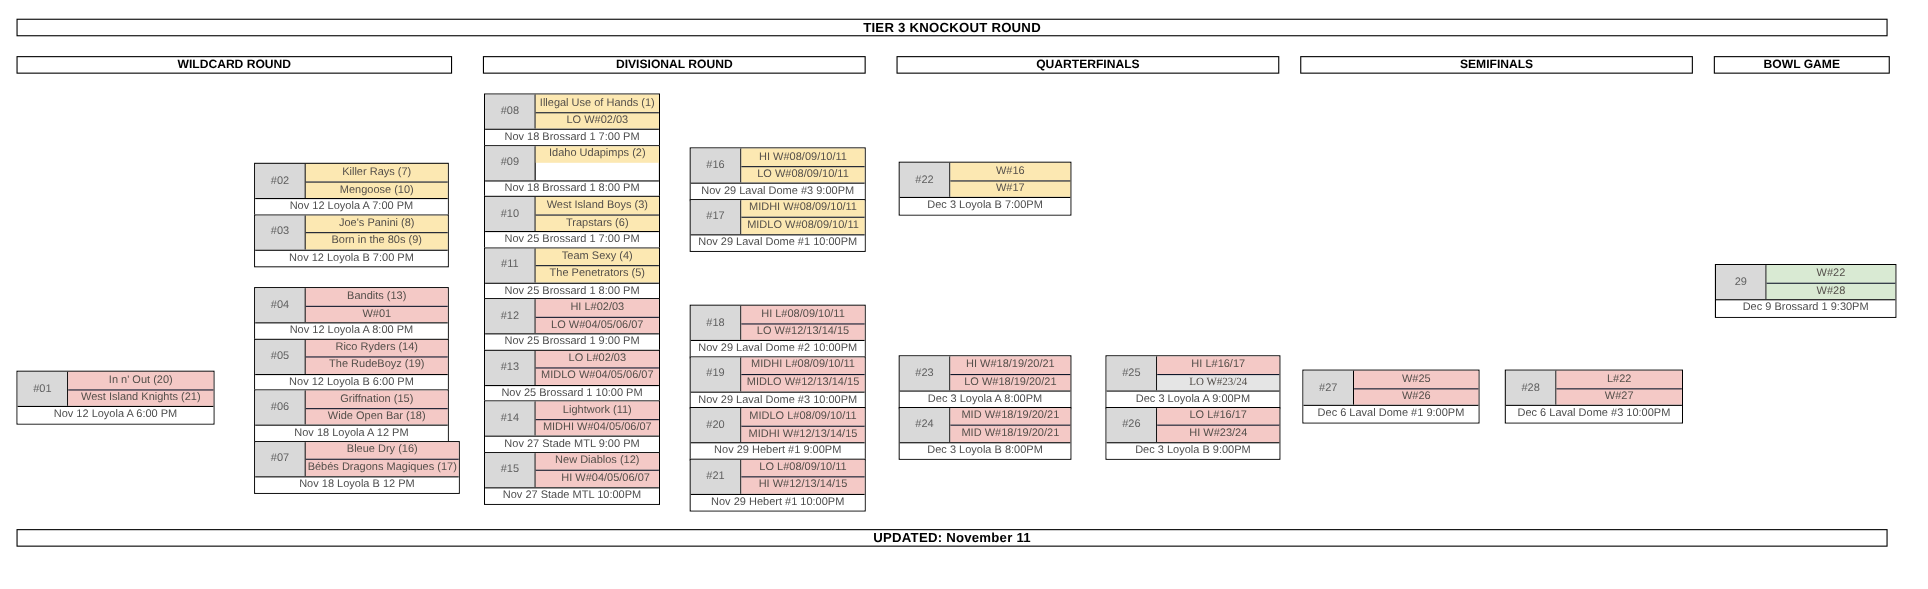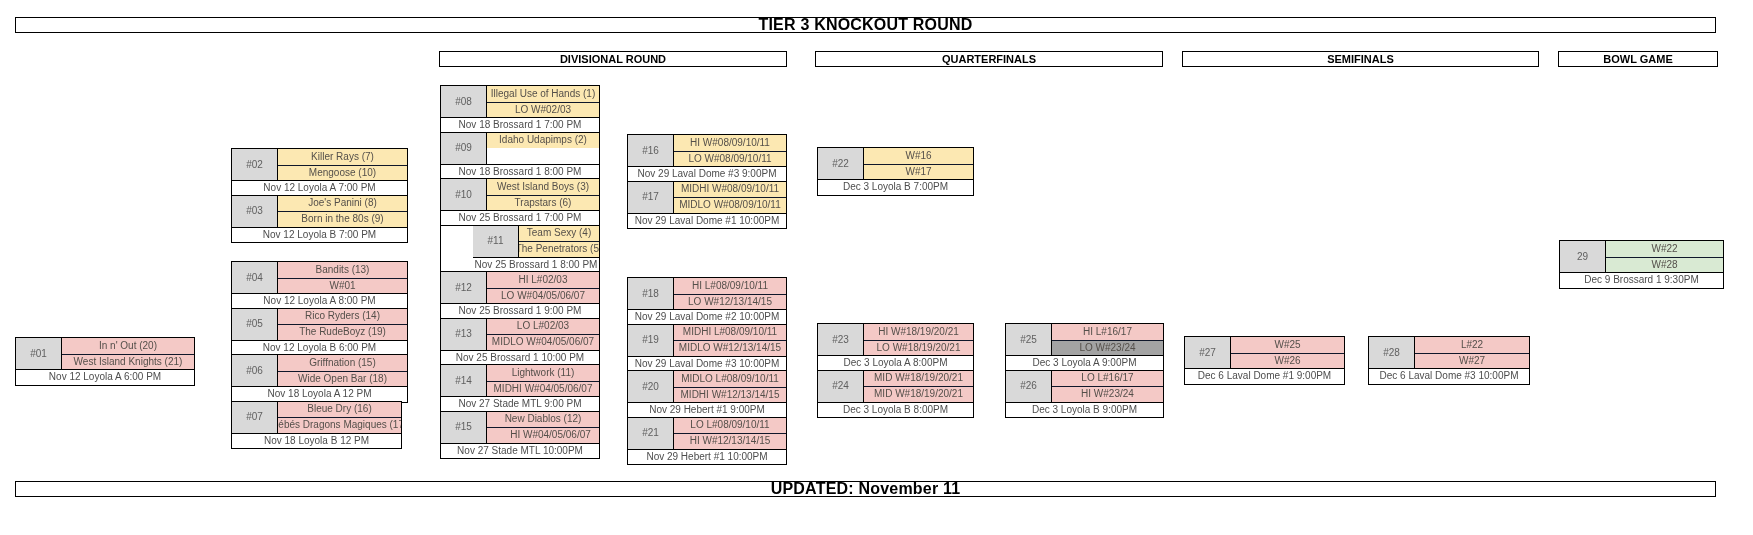--- a/index.html
+++ b/index.html
@@ -3,21 +3,21 @@
 <meta charset="utf-8">
 <style>
   html,body{margin:0;padding:0;background:#fff;}
   .canvas{
     position:relative;width:1753px;height:535px;background:#ffffff;
     font-family:"Liberation Sans",sans-serif;overflow:hidden;
   }
   .bar{
     position:absolute;box-sizing:border-box;border:1px solid #000;background:#fff;
     display:flex;align-items:center;justify-content:center;
-    font-weight:bold;font-size:16px;color:#000;letter-spacing:.2px;white-space:nowrap;
+    font-weight:bold;font-size:12px;color:#000;letter-spacing:.2px;white-space:nowrap;
   }
   .title-bar{left:15px;top:17px;width:1701px;height:16px;}
   .footer-bar{left:15px;top:481px;width:1701px;height:16px;}
   .rh{
     position:absolute;top:51px;height:16px;box-sizing:border-box;border:1px solid #000;background:#fff;
     display:flex;align-items:center;justify-content:center;
     font-weight:bold;font-size:11px;color:#000;white-space:nowrap;
   }
   .rh-wildcard{left:15px;width:396px;}
   .rh-divisional{left:439px;width:348px;}
@@ -43,20 +43,23 @@
 </style>
 </head>
 <body>
 
 <div class="canvas">
 
   <div class="bar title-bar">
     <span>TIER 3 KNOCKOUT ROUND</span>
   </div>
 
+  <div class="rh rh-wildcard">
+    <span>WILDCARD ROUND</span>
+  </div>
   <div class="rh rh-divisional">
     <span>DIVISIONAL ROUND</span>
   </div>
   <div class="rh rh-quarterfinals">
     <span>QUARTERFINALS</span>
   </div>
   <div class="rh rh-semifinals">
     <span>SEMIFINALS</span>
   </div>
   <div class="rh rh-bowl">
@@ -93,21 +96,21 @@
         <div class="cell team t1" style="background: rgb(244, 201, 198);">Rico Ryders (14)</div>
         <div class="cell team t2" style="background: rgb(244, 201, 198);">The RudeBoyz (19)</div>
         <div class="cell time">Nov 12 Loyola B 6:00 PM</div>
       </div>
       <div class="match" style="left: 231px; top: 354px; width: 177px;">
         <div class="cell num">#06</div>
         <div class="cell team t1" style="background: rgb(244, 201, 198);">Griffnation (15)</div>
         <div class="cell team t2" style="background: rgb(244, 201, 198);">Wide Open Bar (18)</div>
         <div class="cell time">Nov 18 Loyola A 12 PM</div>
       </div>
-      <div class="match" style="left: 231px; top: 400.5px; width: 171px;">
+      <div class="match" style="left: 231px; top: 400.5px; width: 187px;">
         <div class="cell num">#07</div>
         <div class="cell team t1" style="background: rgb(244, 201, 198);">Bleue Dry (16)</div>
         <div class="cell team t2" style="background: rgb(244, 201, 198);">Bébés Dragons Magiques (17)</div>
         <div class="cell time">Nov 18 Loyola B 12 PM</div>
       </div>
       <div class="match" style="left: 440px; top: 85px; width: 160px;">
         <div class="cell num">#08</div>
         <div class="cell team t1" style="background: rgb(252, 232, 178);">Illegal Use of Hands (1)</div>
         <div class="cell team t2" style="background: rgb(252, 232, 178);">LO W#02/03</div>
         <div class="cell time">Nov 18 Brossard 1 7:00 PM</div>
@@ -117,21 +120,21 @@
         <div class="cell team t1" style="background: rgb(252, 232, 178);">Idaho Udapimps (2)</div>
         <div class="cell team t2" style="background: rgb(252, 232, 178); margin-top: 29px;">HI W#02/03</div>
         <div class="cell time">Nov 18 Brossard 1 8:00 PM</div>
       </div>
       <div class="match" style="left: 440px; top: 178px; width: 160px;">
         <div class="cell num">#10</div>
         <div class="cell team t1" style="background: rgb(252, 232, 178);">West Island Boys (3)</div>
         <div class="cell team t2" style="background: rgb(252, 232, 178);">Trapstars (6)</div>
         <div class="cell time">Nov 25 Brossard 1 7:00 PM</div>
       </div>
-      <div class="match" style="left: 440px; top: 224.5px; width: 160px; padding-left: 32px;">
+      <div class="match" style="left: 440px; top: 224.5px; width: 160px;">
         <div class="cell num">#11</div>
         <div class="cell team t1" style="background: rgb(252, 232, 178);">Team Sexy (4)</div>
         <div class="cell team t2" style="background: rgb(252, 232, 178);">The Penetrators (5)</div>
         <div class="cell time">Nov 25 Brossard 1 8:00 PM</div>
       </div>
       <div class="match" style="left: 440px; top: 271px; width: 160px;">
         <div class="cell num">#12</div>
         <div class="cell team t1" style="background: rgb(244, 201, 198);">HI L#02/03</div>
         <div class="cell team t2" style="background: rgb(244, 201, 198);">LO W#04/05/06/07</div>
         <div class="cell time">Nov 25 Brossard 1 9:00 PM</div>
@@ -204,21 +207,21 @@
       </div>
       <div class="match" style="left: 817px; top: 369.5px; width: 157px;">
         <div class="cell num">#24</div>
         <div class="cell team t1" style="background: rgb(244, 201, 198);">MID W#18/19/20/21</div>
         <div class="cell team t2" style="background: rgb(244, 201, 198);">MID W#18/19/20/21</div>
         <div class="cell time">Dec 3 Loyola B 8:00PM</div>
       </div>
       <div class="match" style="left: 1005px; top: 323px; width: 159px;">
         <div class="cell num">#25</div>
         <div class="cell team t1" style="background: rgb(244, 201, 198);">HI L#16/17</div>
-        <div class="cell team t2" style="background: #a3a3a3;">LO W#23/24</div>
+        <div class="cell team t2" style="background: #e5e5e5; font-family: Liberation Serif, serif;">LO W#23/24</div>
         <div class="cell time">Dec 3 Loyola A 9:00PM</div>
       </div>
       <div class="match" style="left: 1005px; top: 369.5px; width: 159px;">
         <div class="cell num">#26</div>
         <div class="cell team t1" style="background: rgb(244, 201, 198);">LO L#16/17</div>
         <div class="cell team t2" style="background: rgb(244, 201, 198);">HI W#23/24</div>
         <div class="cell time">Dec 3 Loyola B 9:00PM</div>
       </div>
       <div class="match" style="left: 1184px; top: 336px; width: 161px;">
         <div class="cell num">#27</div>

